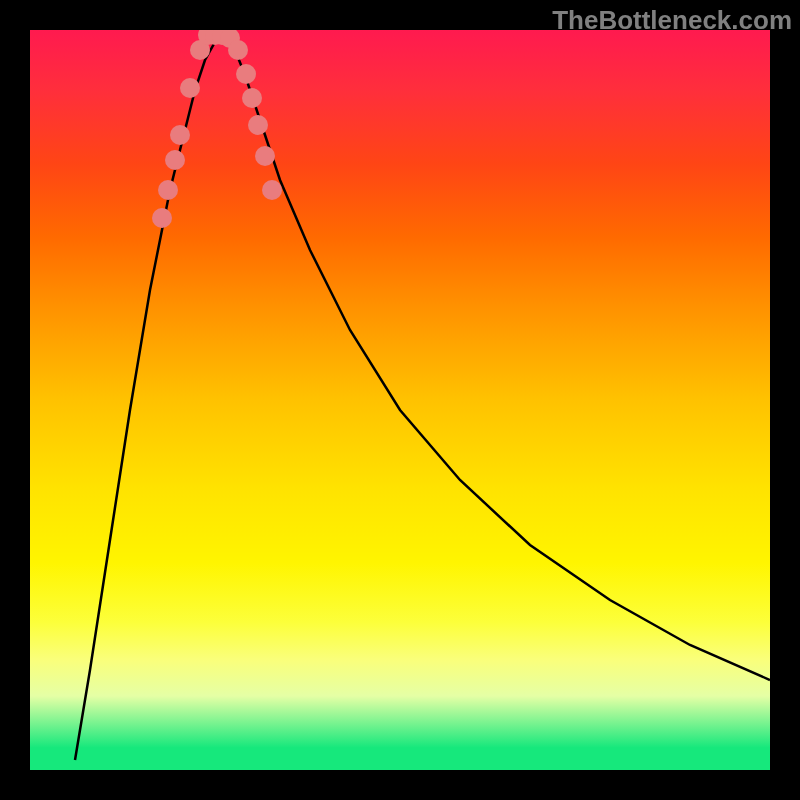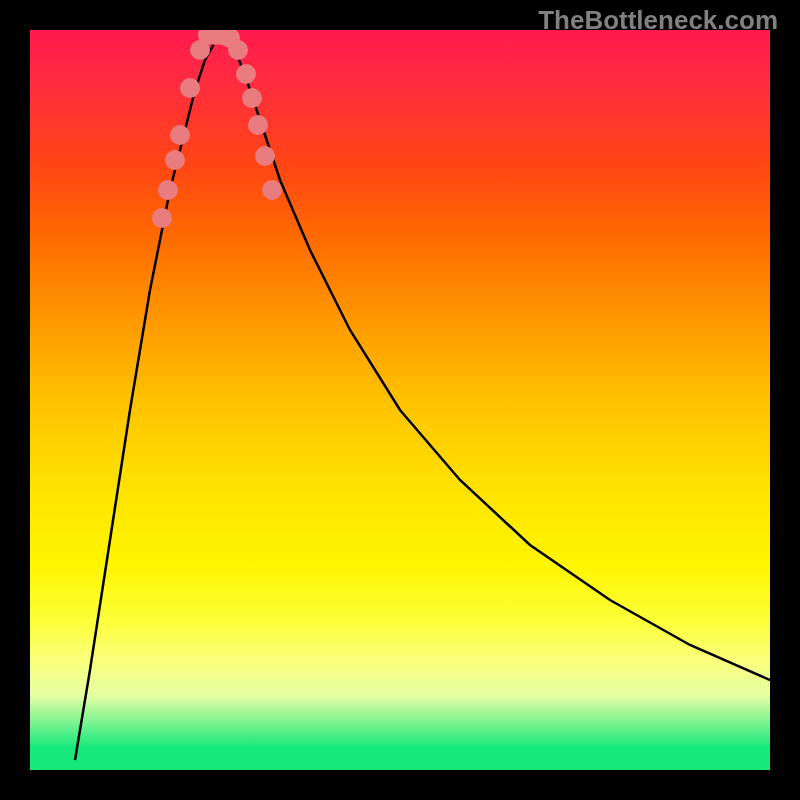--- a/index.html
+++ b/index.html
@@ -7,21 +7,21 @@
     padding: 0;
     width: 800px;
     height: 800px;
     background: #000;
     position: relative;
     overflow: hidden;
   }
   .watermark {
     position: absolute;
     top: 5px;
-    right: 22px;
+    right: 8px;
     color: #808080;
     font-family: Arial, sans-serif;
     font-size: 26px;
     font-weight: bold;
     z-index: 10;
   }
   .chart-area {
     position: absolute;
     top: 30px;
     left: 30px;

